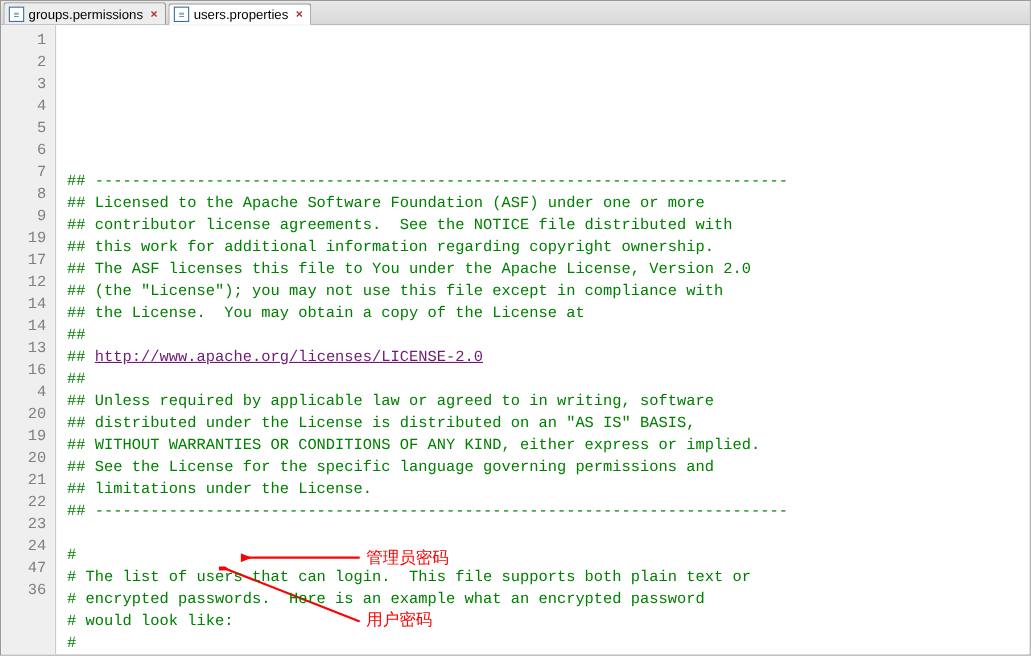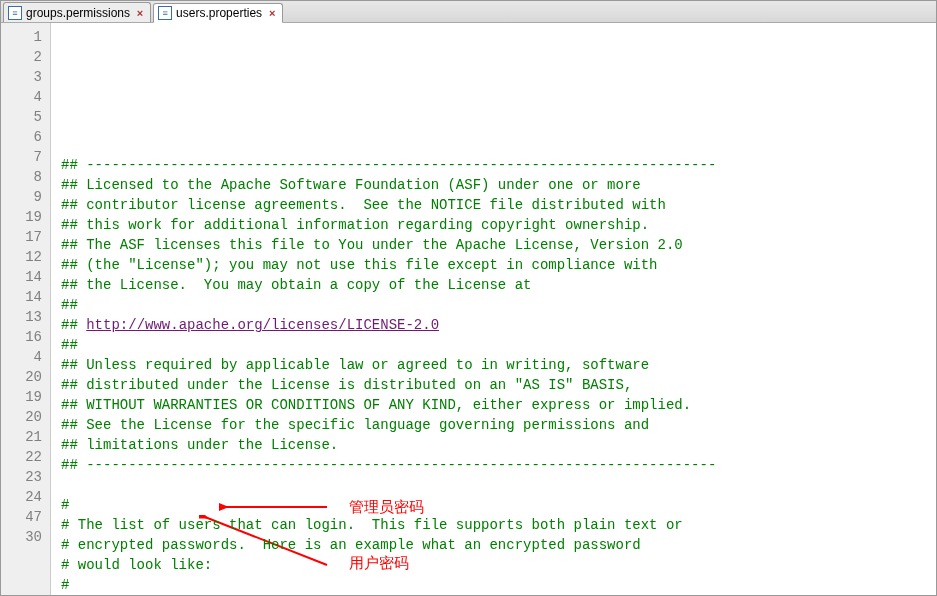--- a/index.html
+++ b/index.html
@@ -85,21 +85,21 @@
     position: absolute;
     display: flex;
     align-items: center;
     pointer-events: none;
   }
   .arrow-svg { display:block; }
   .anno-text {
     color: #ff0000;
     font-family: "SimSun","Microsoft YaHei",sans-serif;
     font-size: 15px;
-    margin-left: 20px;
+    margin-left: 4px;
     white-space: nowrap;
   }
 </style>
 </head>
 <body>
 
 <div class="tabbar">
   <div class="tab">
     <span class="ficon">≡</span>
     <span>groups.permissions</span>
@@ -132,21 +132,21 @@
       <div>16</div>
       <div>4</div>
       <div>20</div>
       <div>19</div>
       <div>20</div>
       <div>21</div>
       <div>22</div>
       <div>23</div>
       <div>24</div>
       <div>47</div>
-      <div>30</div>
+      <div>36</div>
     </div>
   <div class="code" id="code">
 
     
     <div class="annotation" style="left:168px; top:472px;">
       <svg class="arrow-svg" width="110" height="24">
         <defs>
             <marker id="ah1" markerWidth="10" markerHeight="8" refX="2" refY="4" orient="auto">
           <path d="M10,0 L0,4 L10,8 Z" fill="#ff0000"></path>
             </marker>

